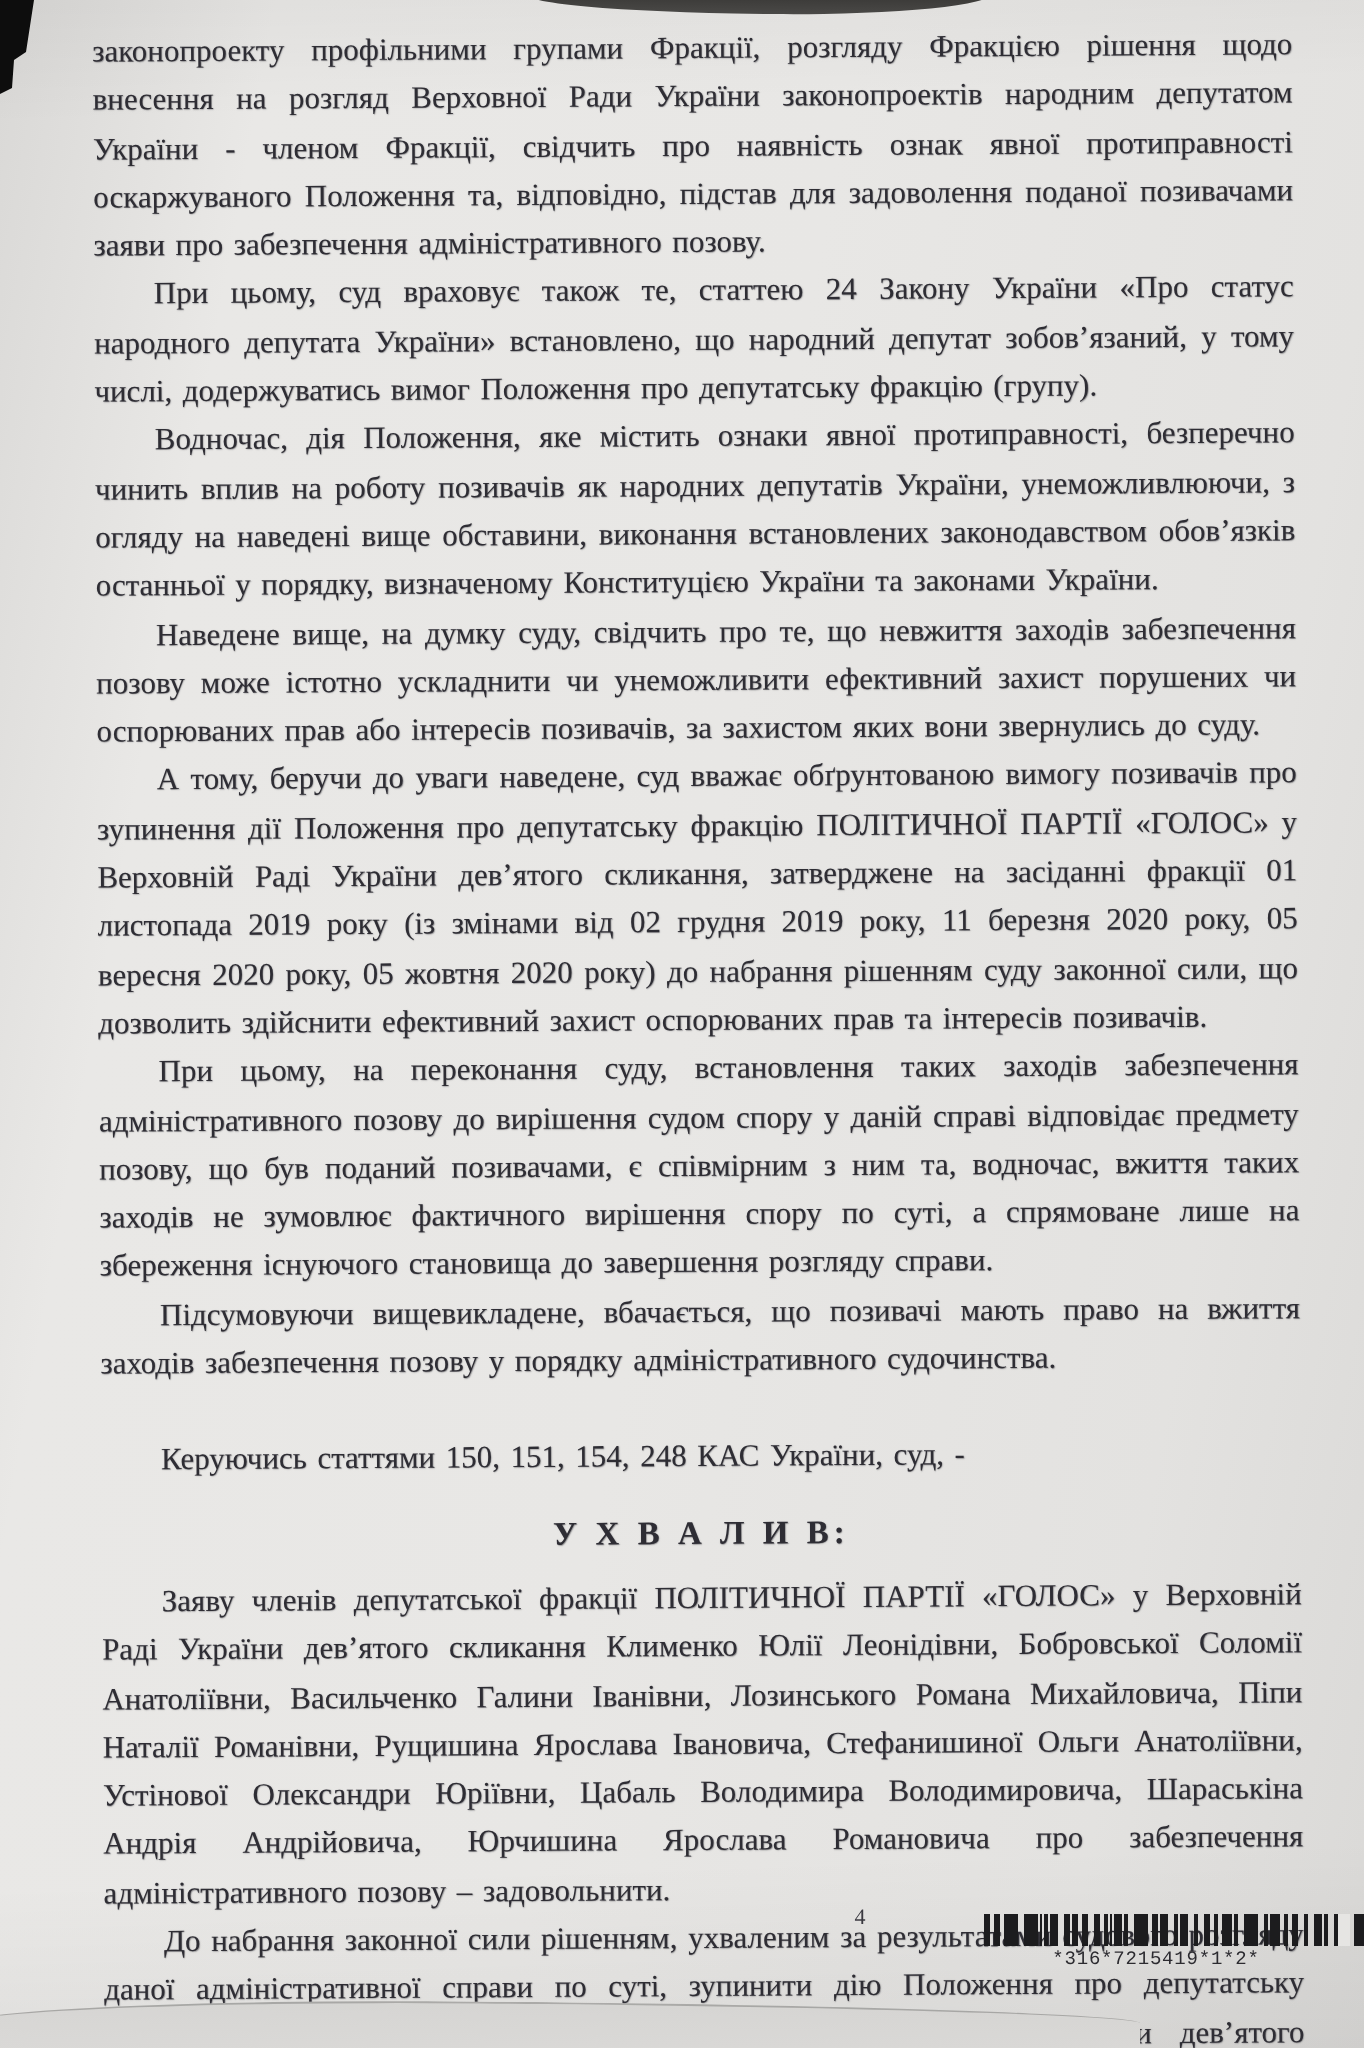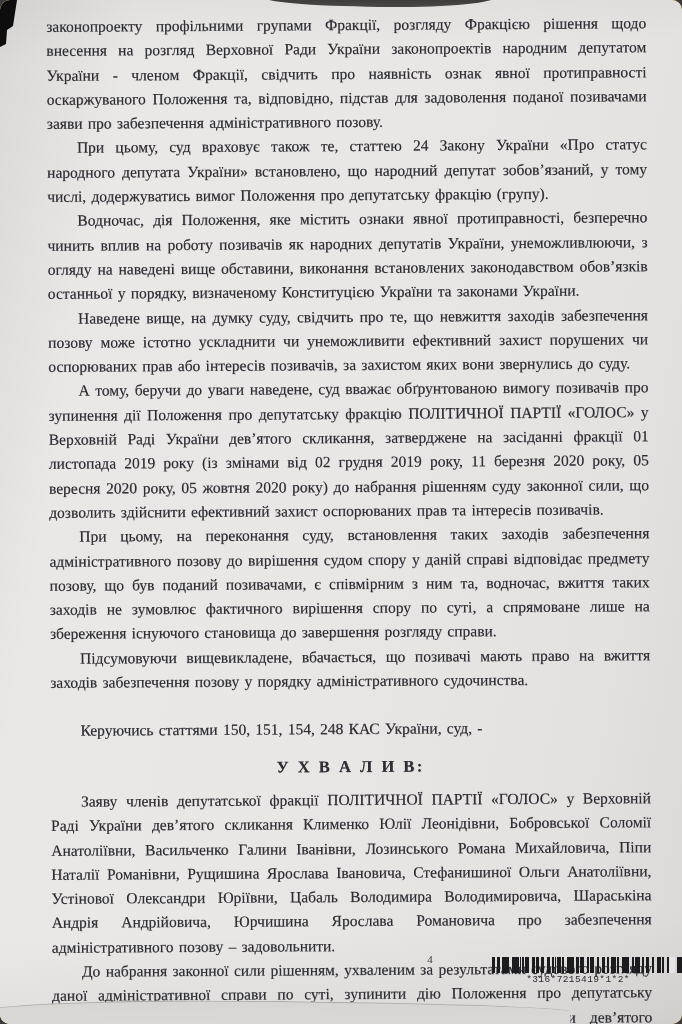--- a/index.html
+++ b/index.html
@@ -1,20 +1,19 @@
 <!DOCTYPE html>
 <html lang="uk"><head>
 <meta charset="utf-8">
 <style>
   html,body { margin:0; padding:0; background:#3c3b39; }
   .scene {
     position:relative; width:682px; height:1024px; overflow:hidden;
     background:#eab308;
     font-family:"Liberation Serif","DejaVu Serif",serif;
-    border-radius:10px;
   }
   .paper {
     position:absolute; inset:0;
     background:
       linear-gradient(178deg, rgba(0,0,0,0.04) 0%, rgba(0,0,0,0) 6%, rgba(0,0,0,0) 90%, rgba(0,0,0,0.05) 100%),
       linear-gradient(100deg, #d9d8d6 0%, #e9e8e6 16%, #e8e7e5 50%, #e3e2e0 82%, #dad9d7 100%);
   }
   .top-edge {
     position:absolute; left:264px; top:-8px; width:232px; height:15px;
     background:linear-gradient(#2f2e2c,#4a4947);

